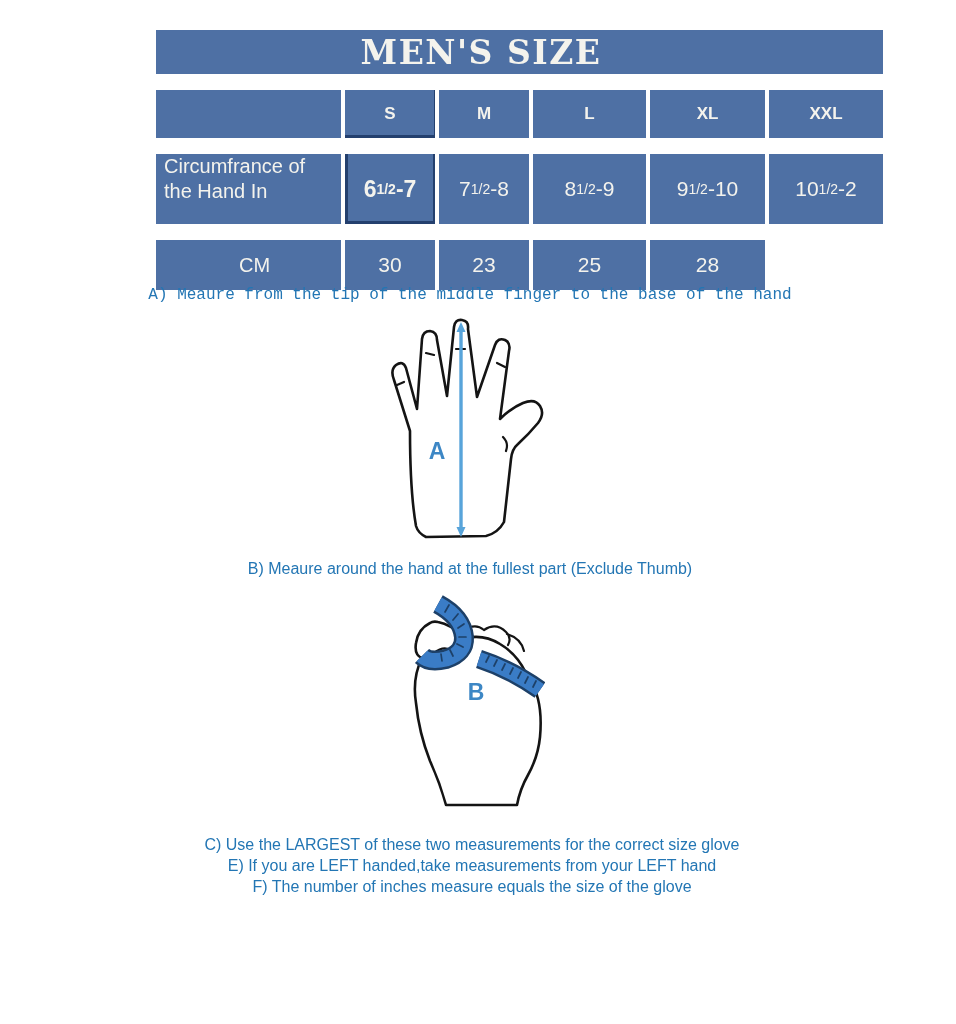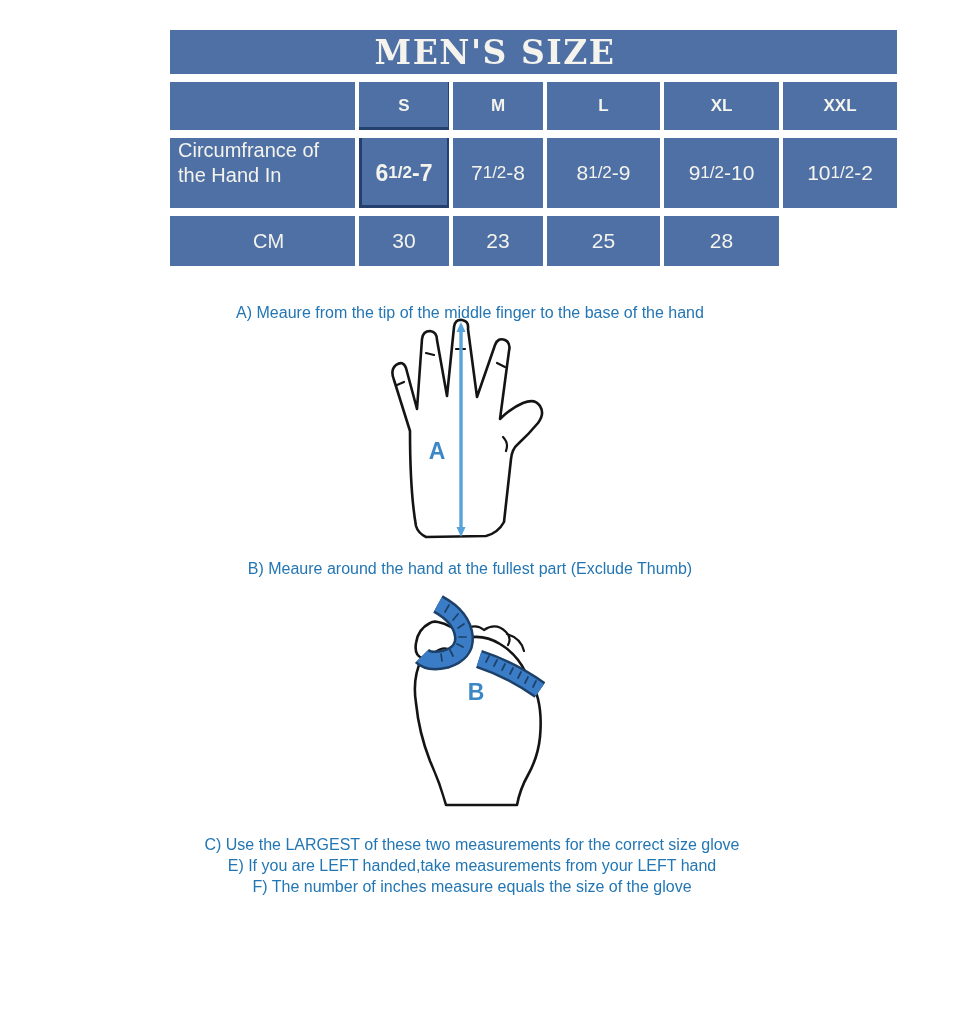--- a/index.html
+++ b/index.html
@@ -3,25 +3,25 @@
 <meta charset="utf-8">
 <style>
   html,body { margin:0; padding:0; background:#ffffff; }
   .page {
     position:relative; width:956px; height:1024px; background:#ffffff;
     font-family:"Liberation Sans", sans-serif; overflow:hidden;
   }
 
   
   .tbl {
-    position:absolute; left:170px; top:30px;
+    position:absolute; left:156px; top:30px;
     display:grid;
     grid-template-columns:185px 90px 90px 113px 115px 114px;
     grid-template-rows:44px 48px 70px 50px;
-    gap:8px 4px;
+    gap:16px 4px;
   }
   .cell {
     background:var(--cell-blue);
     color:var(--cell-text);
     display:flex; align-items:center; justify-content:center;
     box-sizing:border-box;
   }
   .title-cell {
     grid-column:1 / -1;
     font-family:"DejaVu Serif", serif;
@@ -30,34 +30,34 @@
   }
   .head { font-size:17px; font-weight:bold; }
   .rowlab {
     font-size:20px; line-height:25px;
     justify-content:flex-start; text-align:right;
     padding-left:8px;
     flex-direction:column; align-items:flex-start;
   }
   .rowlab.centered { align-items:center; justify-content:center; padding-left:12px; }
   .val { font-size:21px; }
-  .val .frac { font-size:17px; }
+  .val .frac { font-size:14px; }
   .bold { font-weight:bold; }
   .i-s { font-size:23px; }
   
   .h-s { box-shadow:inset 0 -3px 0 var(--highlight-navy), inset -1px 0 0 var(--highlight-navy); }
   .i-s { box-shadow:inset 3px 0 0 var(--highlight-navy), inset -2px 0 0 var(--highlight-navy), inset 0 -3px 0 var(--highlight-navy); }
   .c-s { box-shadow:inset 2px 0 0 var(--highlight-navy), inset -2px 0 0 var(--highlight-navy); }
 
   
   .instr {
     position:absolute; left:0; width:940px; text-align:center;
     color:var(--text-blue); font-size:16px;
   }
-  #instr-a { top:304px; }
+  #instr-a { top:286px;font-family:Liberation Mono, monospace; }
   #instr-b { top:560px; }
   .instr-block {
     position:absolute; left:0; top:834px; width:944px; text-align:center;
     color:var(--text-blue); font-size:16px; line-height:21px;
   }
 
   
   .diagram { position:absolute; }
   #hand-svg { left:385px; top:318px; }
   #fist-svg { left:400px; top:593px; }

